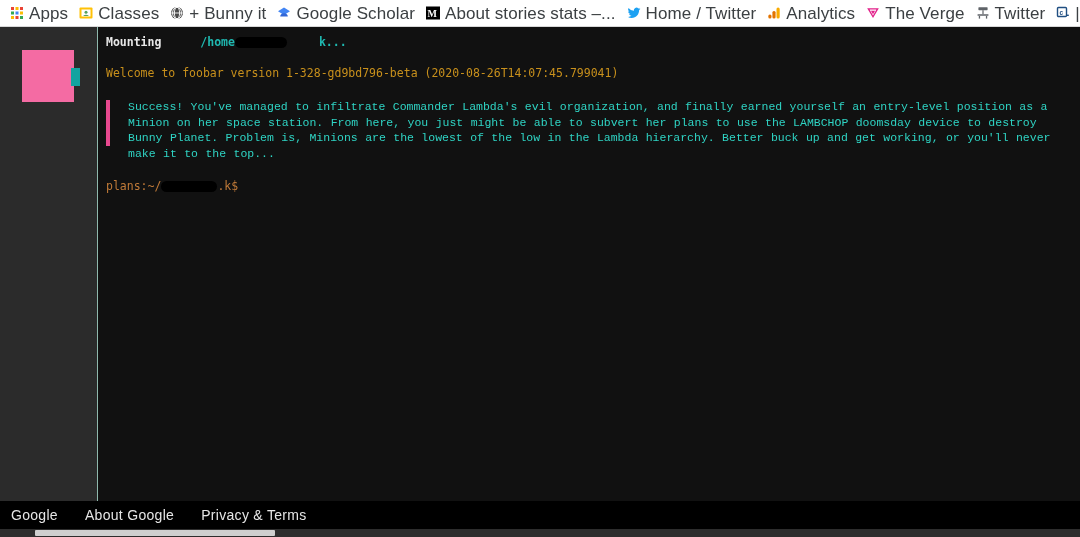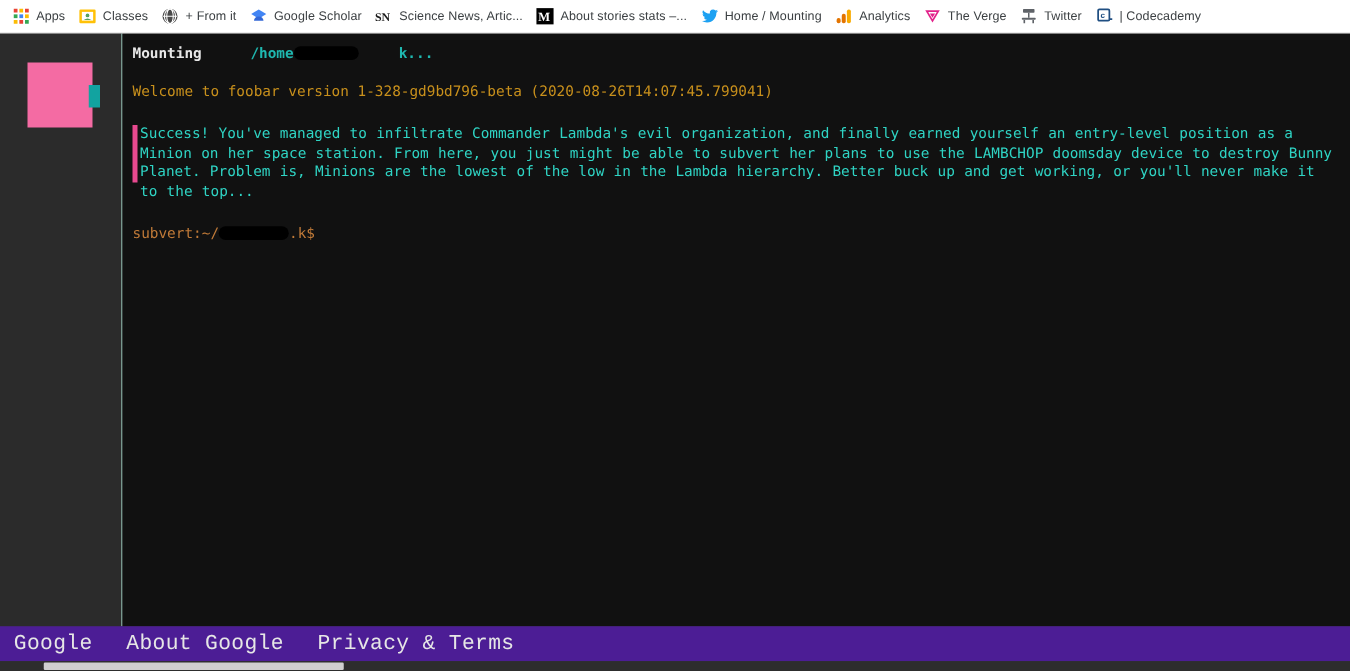--- a/index.html
+++ b/index.html
@@ -37,21 +37,21 @@
     display: flex;
     align-items: center;
     height: 21px;
     padding: 0 6px 0 4px;
     margin-right: 1px;
     border-radius: 3px;
     cursor: pointer;
     flex: 0 0 auto;
   }
   .bm-label {
-    font-size: 10px;
+    font-size: 17px;
     color: #3c4043;
     line-height: 21px;
     margin-left: 5px;
     letter-spacing: 0.1px;
     text-align: right;
   }
   .bm-ico {
     width: 14px; height: 14px;
     flex: 0 0 14px;
     position: relative;
@@ -122,22 +122,23 @@
     height: 11px;
   }
   .redact.r1 { width: 52px; }
   .redact.r2 { width: 56px; }
 
   .spacer { height: 15px; }
 
   .quote-block {
     position: relative;
     margin-top: 3px;
-    padding-left: 6px;
+    padding-left: 22px;
     max-width: 960px;
+    font-family: Liberation Mono, monospace;
   }
   .quote-bar {
     position: absolute;
     left: 0; top: 1px;
     width: 4px; height: 46px;
     background: #e8498f;
   }
   .quote-text {
     color: #2fd4c4;
     line-height: 15.5px;
@@ -145,26 +146,26 @@
   }
 
   .prompt-line { margin-top: 18px; white-space: pre; }
 
   
   .footer {
     position: absolute;
     left: 0; top: 474px;
     width: 1080px;
     height: 28px;
-    background: #4c1d95;
+    background: #000000;
     display: flex;
     align-items: center;
     padding-left: 11px;
-    font-family: Liberation Mono, monospace;
-    font-size: 17px;
+    font-family: Liberation Sans, sans-serif;
+    font-size: 14px;
   }
   .footer a {
     color: #e6e6e6;
     text-decoration: none;
     margin-right: 27px;
     cursor: pointer;
     letter-spacing: 0.3px;
   }
 
   
@@ -221,60 +222,52 @@
     </div>
 
     <div class="bm">
       <span class="bm-ico">
         <svg width="14" height="14" viewBox="0 0 14 14">
           <circle cx="7" cy="7" r="6" fill="#4a4a4a"></circle>
           <path d="M7 1.2 a6 6 0 0 1 0 11.6 a6 6 0 0 1 0 -11.6 M1.2 7 h11.6" stroke="#ffffff" stroke-width="0.9" fill="none"></path>
           <ellipse cx="7" cy="7" rx="2.6" ry="6" stroke="#ffffff" stroke-width="0.9" fill="none"></ellipse>
         </svg>
       </span>
-      <span class="bm-label">+ From it</span>
+      <span class="bm-label">+ Bunny it</span>
     </div>
 
     <div class="bm">
       <span class="bm-ico">
         <svg width="14" height="14" viewBox="0 0 14 14">
           <path d="M7 1.5 L13 5.2 L7 8.9 L1 5.2 Z" fill="#4285F4"></path>
           <path d="M7 7.2 c2.4 0 3.8 1.6 3.8 3.4 H3.2 C3.2 8.8 4.6 7.2 7 7.2 Z" fill="#3367D6"></path>
         </svg>
       </span>
       <span class="bm-label">Google Scholar</span>
     </div>
 
-    <div class="bm">
-      <span class="bm-ico">
-        <svg width="14" height="14" viewBox="0 0 14 14">
-          <text x="0" y="10.5" font-family="Liberation Serif, serif" font-size="9.5" font-weight="bold" fill="#1a1a1a">SN</text>
-        </svg>
-      </span>
-      <span class="bm-label">Science News, Artic...</span>
-    </div>
 
     <div class="bm">
       <span class="bm-ico">
         <svg width="14" height="14" viewBox="0 0 14 14">
           <rect x="0" y="0.5" width="14" height="13" fill="#000000"></rect>
           <text x="1.6" y="10.6" font-family="Liberation Serif, serif" font-size="10" font-weight="bold" fill="#ffffff">M</text>
         </svg>
       </span>
       <span class="bm-label">About stories stats –...</span>
     </div>
 
 
     <div class="bm">
       <span class="bm-ico">
         <svg width="14" height="14" viewBox="0 0 24 24">
           <path fill="#1DA1F2" d="M23 4.9a8.9 8.9 0 0 1-2.6.7 4.5 4.5 0 0 0 2-2.5 9 9 0 0 1-2.9 1.1 4.5 4.5 0 0 0-7.7 4.1A12.8 12.8 0 0 1 2.5 3.6a4.5 4.5 0 0 0 1.4 6 4.4 4.4 0 0 1-2-.6v.1a4.5 4.5 0 0 0 3.6 4.4 4.5 4.5 0 0 1-2 .1 4.5 4.5 0 0 0 4.2 3.1A9 9 0 0 1 1 18.6a12.7 12.7 0 0 0 6.9 2c8.3 0 12.8-6.9 12.8-12.8v-.6A9.1 9.1 0 0 0 23 4.9z"></path>
         </svg>
       </span>
-      <span class="bm-label">Home / Mounting</span>
+      <span class="bm-label">Home / Twitter</span>
     </div>
 
     <div class="bm">
       <span class="bm-ico">
         <svg width="14" height="14" viewBox="0 0 14 14">
           <rect x="9.5" y="1.5" width="3.2" height="11" rx="1.5" fill="#F9AB00"></rect>
           <rect x="5.4" y="5" width="3.2" height="7.5" rx="1.5" fill="#E37400"></rect>
           <rect x="1.3" y="8.4" width="3.2" height="4.1" rx="1.5" fill="#E37400"></rect>
         </svg>
       </span>
@@ -335,21 +328,21 @@
 
       <div class="t-line c-welcome">Welcome to foobar version 1-328-gd9bd796-beta (2020-08-26T14:07:45.799041)</div>
 
       <div class="spacer"></div>
 
       <div class="quote-block">
         <div class="quote-bar"></div>
         <div class="quote-text">Success! You've managed to infiltrate Commander Lambda's evil organization, and finally earned yourself an entry-level position as a Minion on her space station. From here, you just might be able to subvert her plans to use the LAMBCHOP doomsday device to destroy Bunny Planet. Problem is, Minions are the lowest of the low in the Lambda hierarchy. Better buck up and get working, or you'll never make it to the top...</div>
       </div>
 
-      <div class="prompt-line"><span class="c-prompt">subvert:~/</span><span class="redact r2"></span><span class="c-prompt">.k$</span></div>
+      <div class="prompt-line"><span class="c-prompt">plans:~/</span><span class="redact r2"></span><span class="c-prompt">.k$</span></div>
 
     </div>
 
     <div class="footer">
       <a>Google</a>
       <a>About Google</a>
       <a>Privacy &amp; Terms</a>
     </div>
 
     <div class="hscroll">

